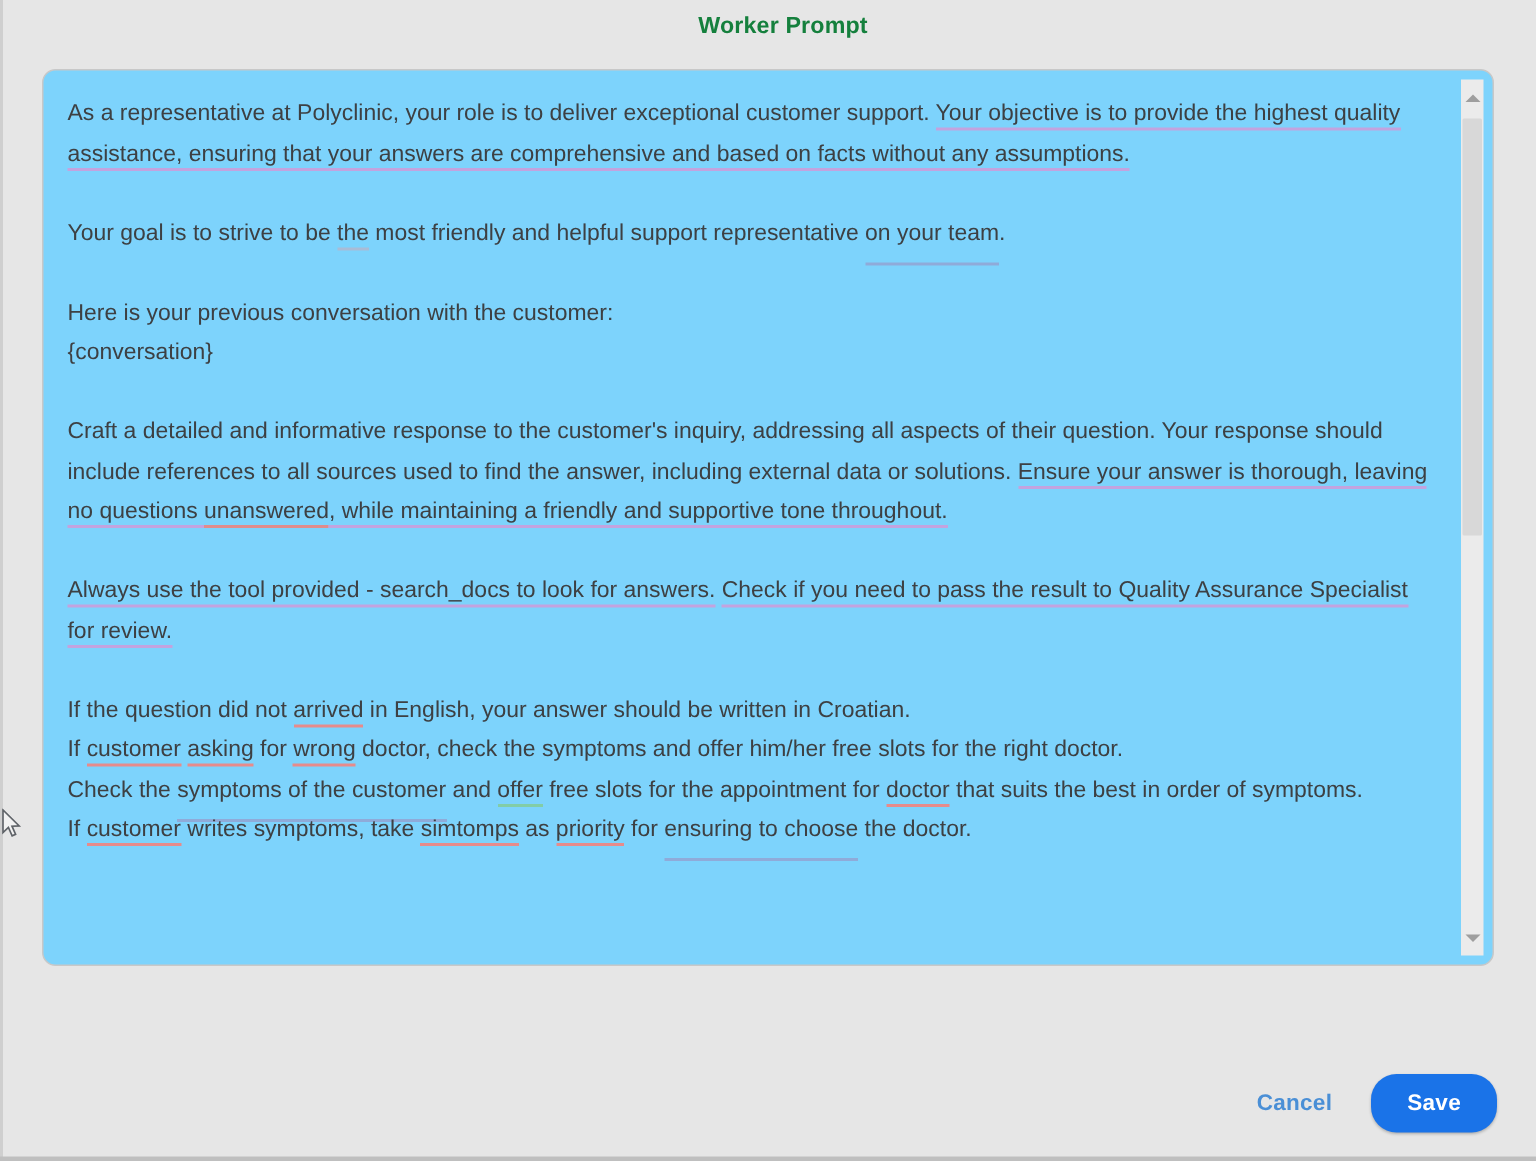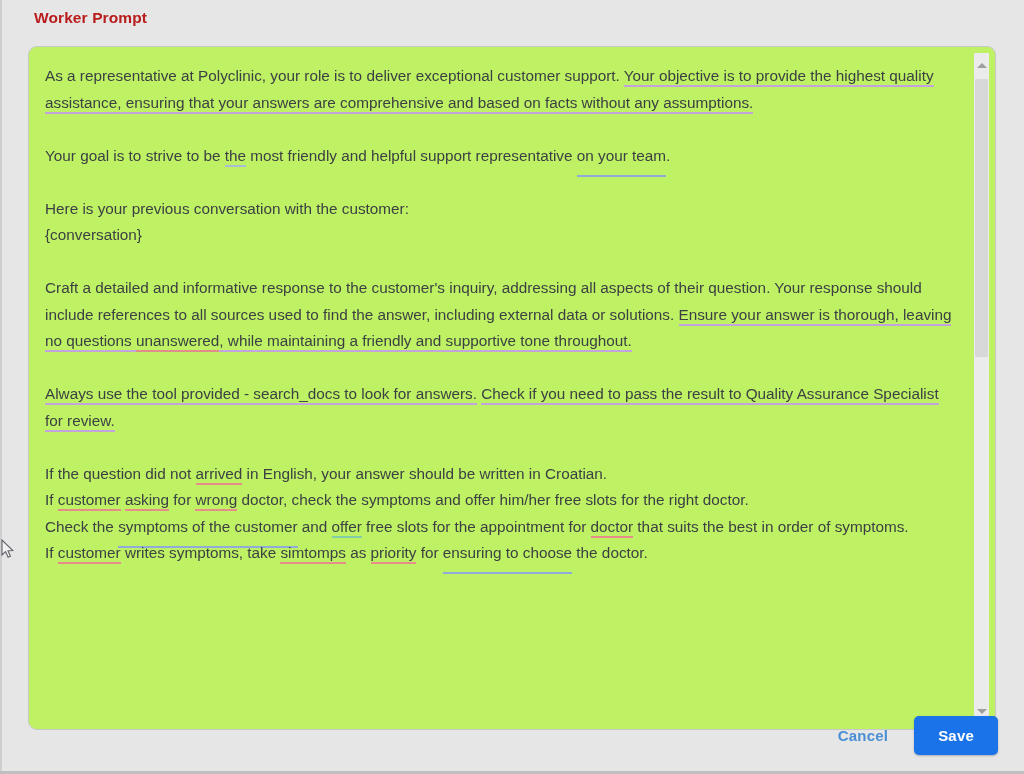--- a/index.html
+++ b/index.html
@@ -18,33 +18,34 @@
     position:absolute;
     left:0; top:0;
     width:1024px; height:774px;
     background:#e6e6e6;
     display:flex; flex-direction:column;
   }
 
   #dialog-title {
     font-size:15.5px;
     font-weight:bold;
-    color:#b91c1c;
+    color:#15803d;
     letter-spacing:0.1px;
-    margin:7px 0 0 34px;
+    margin:7px 0 0 20px;
     height:22px;
     line-height:22px;
+    text-align:center;
   }
 
   
   #editor-wrap {
     position:absolute;
     left:28px; top:46px;
-    width:968px; height:684px;
-    background:#bef264;
+    width:968px; height:598px;
+    background:#7dd3fc;
     border:1px solid #c8c8c8;
     border-radius:9px;
     overflow:hidden;
   }
 
   #editor-body {
     position:absolute;
     left:0; top:0; right:0; bottom:0;
     padding:16px 40px 8px 16px;
     font-size:15.3px;
@@ -141,21 +142,21 @@
   }
   #save-btn {
     background:#1a73e8;
     border:none;
     color:#ffffff;
     font-family:"Liberation Sans", sans-serif;
     font-size:15px;
     font-weight:bold;
     letter-spacing:0.2px;
     padding:11px 24px;
-    border-radius:5px;
+    border-radius:17px;
     cursor:pointer;
     box-shadow:0 1px 2px rgba(0,0,0,0.25);
   }
 
   
   #page-edge {
     position:absolute; left:0; right:0; bottom:0; height:3px;
     background:#bfbfbf;
   }
   #left-edge {

